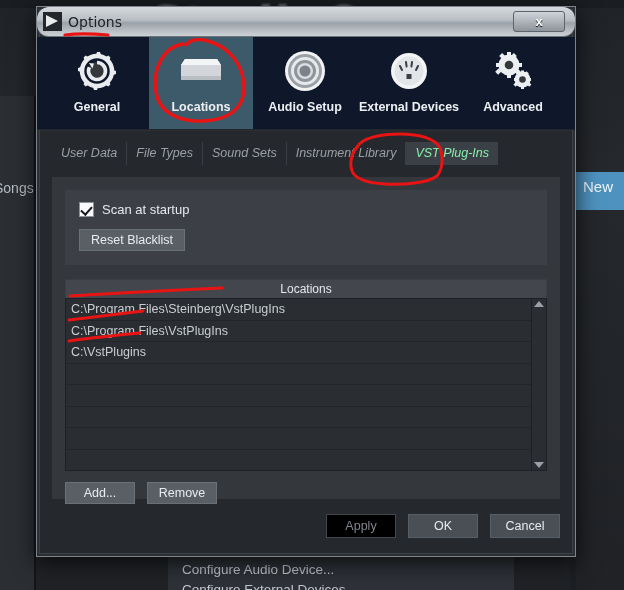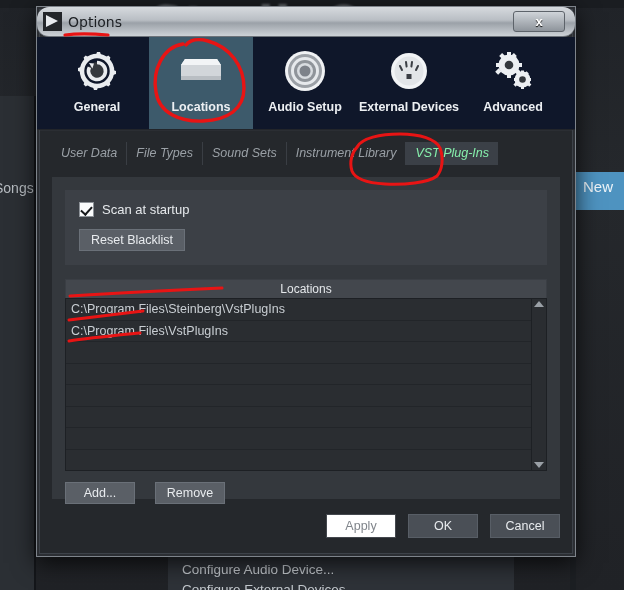--- a/index.html
+++ b/index.html
@@ -220,21 +220,21 @@
     display: inline-flex; align-items: center; justify-content: center;
     height: 22px;
     padding: 0 11px;
     background: #5a5f66;
     color: #e8ebee;
     font-size: 12.5px;
     border: 1px solid #6a7078;
     white-space: nowrap;
   }
   .btn.dark { background: #4a4f56; border-color: #585e66; }
-  .btn.disabled { color: #80858b; background: #ffffff; border-color: #44484e; }
+  .btn.disabled { color: #80858b; background: #000000; border-color: #44484e; }
   .btn-reset { margin-top: 12px; }
 
   
   .list-block {
     margin: 14px 13px 0 13px;
   }
   .list-header {
     height: 19px; line-height: 19px;
     text-align: center;
     background: #43474d;
@@ -264,21 +264,21 @@
     background: #2a2d31;
     border-left: 1px solid #1d2024;
     display: flex; flex-direction: column; justify-content: space-between;
     align-items: center;
     padding: 2px 0;
   }
   .sb-arrow { width: 0; height: 0; }
   .sb-arrow.up { border-left: 5px solid transparent; border-right: 5px solid transparent; border-bottom: 6px solid #9aa0a6; }
   .sb-arrow.down { border-left: 5px solid transparent; border-right: 5px solid transparent; border-top: 6px solid #9aa0a6; }
 
-  .list-buttons { margin: 11px 13px 0 13px; display: flex; gap: 20px; }
+  .list-buttons { margin: 11px 13px 0 13px; display: flex; gap: 12px; }
   .list-buttons .btn { width: 70px; }
 
   
   .dlg-footer {
     position: absolute;
     left: 12px; right: 12px; bottom: 10px;
     height: 34px;
     display: flex; justify-content: flex-end; align-items: center;
     gap: 12px;
   }
@@ -430,20 +430,21 @@
         </div>
         <div class="btn btn-reset">Reset Blacklist</div>
       </div>
 
       <div class="list-block">
         <div class="list-header">Locations</div>
         <div class="list-box">
           <div class="list-rows">
             <div class="list-row">C:\Program Files\Steinberg\VstPlugIns</div>
             <div class="list-row">C:\Program Files\VstPlugIns</div>
+            <div class="list-row">C:\VstPlugins</div>
             <div class="list-row"></div>
             <div class="list-row"></div>
             <div class="list-row"></div>
             <div class="list-row"></div>
             <div class="list-row"></div>
           </div>
           <div class="scrollbar">
             <div class="sb-arrow up"></div>
             <div class="sb-arrow down"></div>
           </div>

